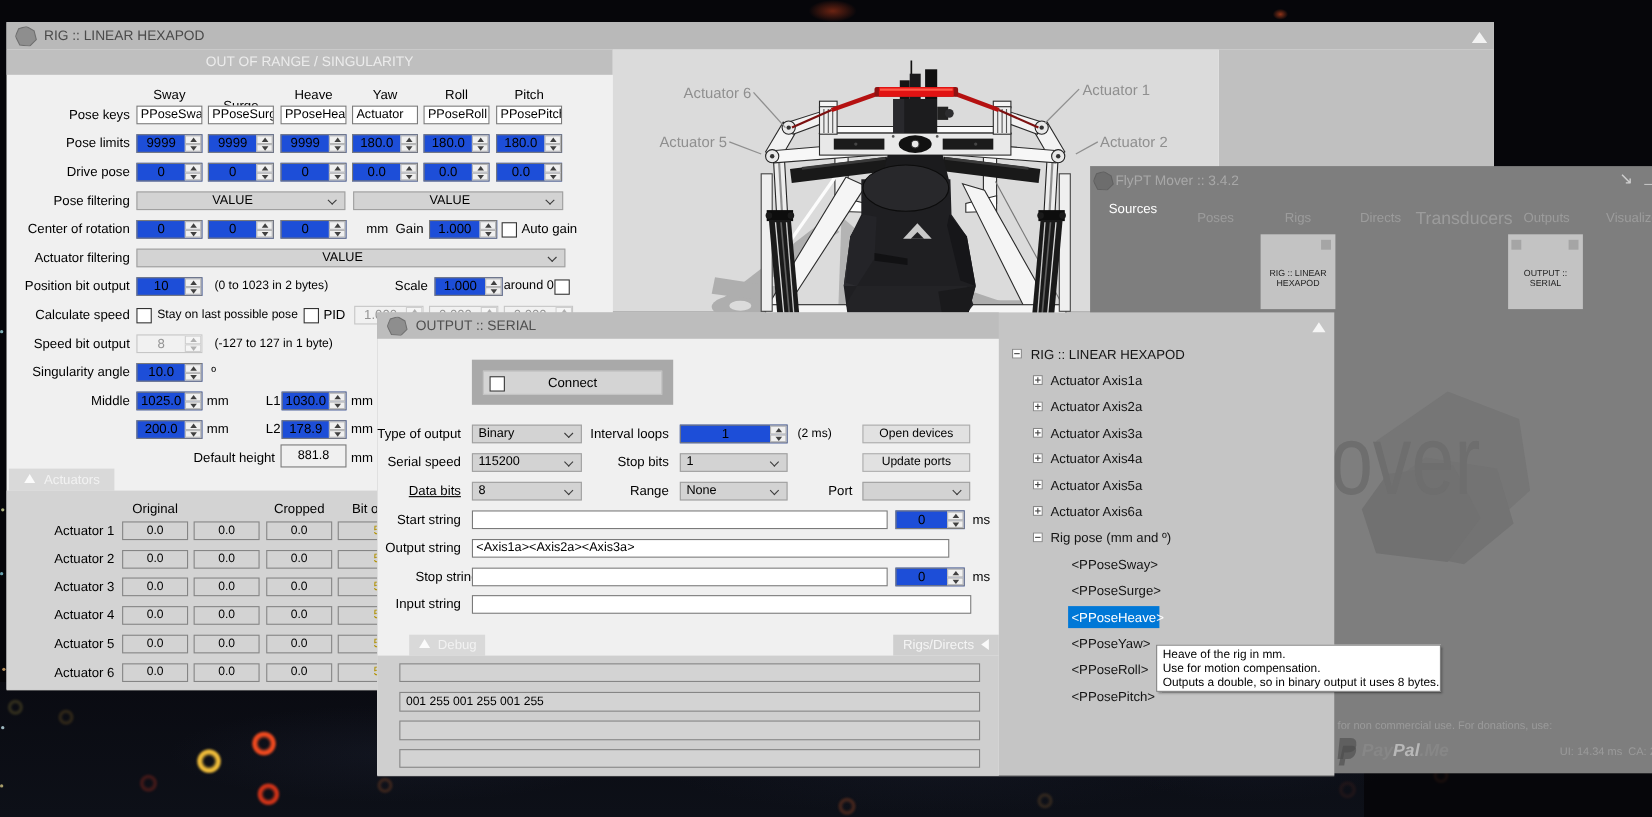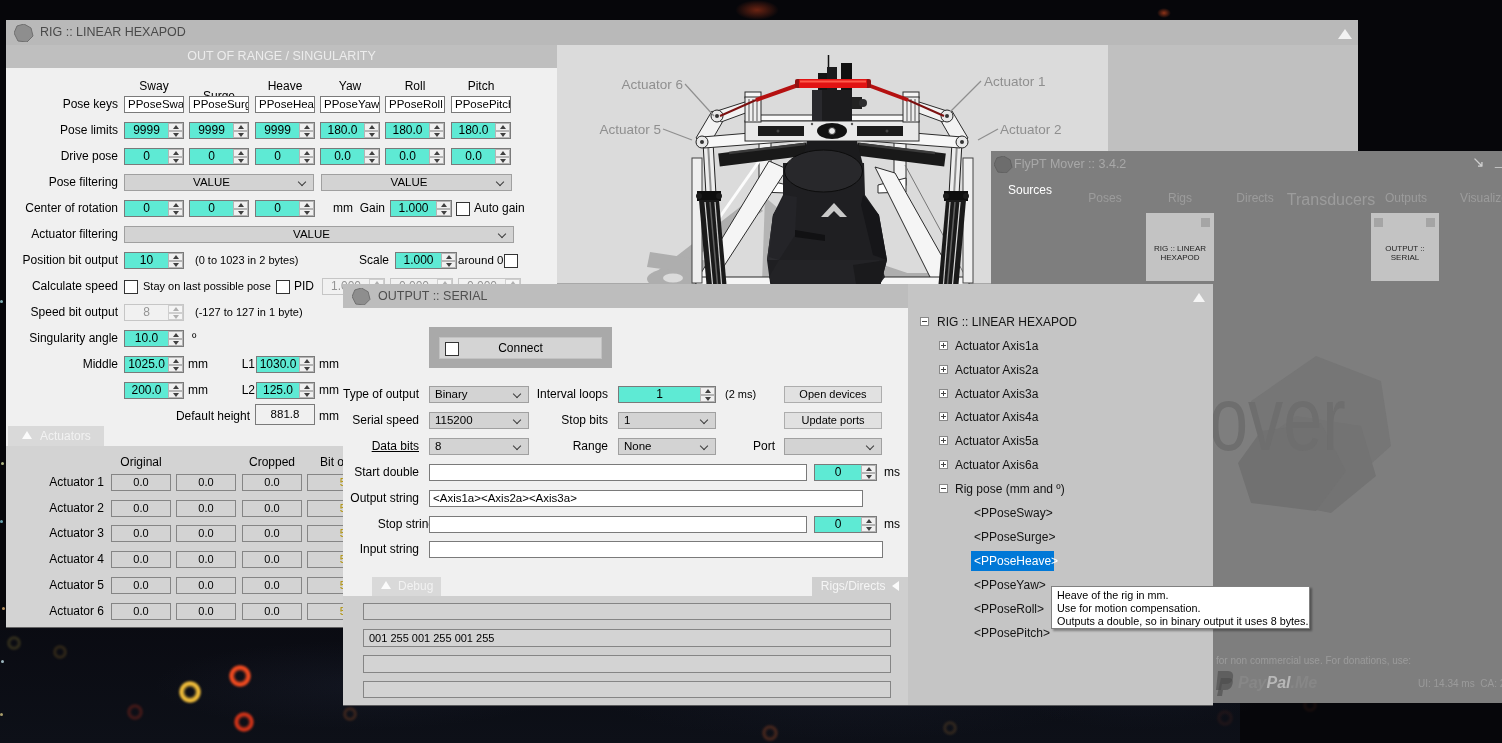--- a/index.html
+++ b/index.html
@@ -5,21 +5,21 @@
 html,body{margin:0;padding:0;}
 body{width:1502px;height:743px;overflow:hidden;position:relative;background:#06060a;font-family:"Liberation Sans",sans-serif;}
 .abs{position:absolute;}
 .lbl{position:absolute;font-size:12px;color:#000;white-space:nowrap;line-height:17px;height:17px;}
 .r{text-align:right;}
 .ti{position:absolute;background:#fff;border:1px solid #7a7a7a;font-size:11.5px;line-height:15px;padding:0 3px;white-space:nowrap;overflow:hidden;box-sizing:border-box;}
 .combo{position:absolute;background:#d3d3d3;border:1px solid #a0a0a0;font-size:11.5px;line-height:15px;padding:0 5px;box-sizing:border-box;color:#000;}
 .combo:after{content:"";position:absolute;right:8px;top:4px;width:5px;height:5px;border-right:1px solid #3c3c3c;border-bottom:1px solid #3c3c3c;transform:rotate(45deg);}
 .btn{position:absolute;background:#e1e1e1;border:1px solid #adadad;font-size:11px;text-align:center;line-height:15px;box-sizing:border-box;}
 .chk{position:absolute;width:12px;height:12px;background:#fff;border:1px solid #333;box-sizing:content-box;}
-.spin{position:absolute;background:#5eead4;border:1px solid #7a7a7a;box-sizing:border-box;}
+.spin{position:absolute;background:#1d4ed8;border:1px solid #7a7a7a;box-sizing:border-box;}
 .spin .v{position:absolute;left:0;right:15px;top:0;bottom:0;text-align:center;font-size:12px;line-height:15px;}
 .spin .b{position:absolute;right:0;top:0;width:15px;bottom:0;}
 .spin .b i{position:absolute;left:0;right:0;height:50%;background:#f0f0f0;border:1px solid #b5b5b5;box-sizing:border-box;}
 .spin .b i.up{top:0;}
 .spin .b i.dn{bottom:0;}
 .spin .b i:after{content:"";position:absolute;left:50%;top:50%;border:3px solid transparent;}
 .spin .b i.up:after{border-bottom:4px solid #404040;margin:-5px 0 0 -3px;}
 .spin .b i.dn:after{border-top:4px solid #404040;margin:-1px 0 0 -3px;}
 .spin.dis{background:#f1f1f1;border-color:#c6c6c6;}
 .spin.dis .v{color:#949494;}
@@ -217,21 +217,21 @@
   <div class="lbl r" style="left:0;top:206px;width:112px;">Actuator filtering</div>
   <div class="lbl r" style="left:0;top:232px;width:112px;">Position bit output</div>
   <div class="lbl r" style="left:0;top:258px;width:112px;">Calculate speed</div>
   <div class="lbl r" style="left:0;top:284px;width:112px;">Speed bit output</div>
   <div class="lbl r" style="left:0;top:310px;width:112px;">Singularity angle</div>
   <div class="lbl r" style="left:0;top:336px;width:112px;">Middle</div>
   <div class="lbl r" style="left:16px;top:362px;width:112px;margin-left:40px;">Range</div>
   <div class="ti" style="left:118px;top:76px;width:60px;height:17px;">PPoseSway</div>
   <div class="ti" style="left:183px;top:76px;width:60px;height:17px;">PPoseSurge</div>
   <div class="ti" style="left:249px;top:76px;width:60px;height:17px;">PPoseHeave</div>
-  <div class="ti" style="left:314px;top:76px;width:60px;height:17px;">PPoseYaw</div>
+  <div class="ti" style="left:314px;top:76px;width:60px;height:17px;">Actuator</div>
   <div class="ti" style="left:379px;top:76px;width:60px;height:17px;">PPoseRoll</div>
   <div class="ti" style="left:445px;top:76px;width:60px;height:17px;">PPosePitch</div>
   <div class="spin" style="left:118px;top:102px;width:60px;height:17px;">
       <span class="v">9999</span>
       <span class="b">
         <i class="up"></i>
         <i class="dn"></i>
       </span>
     </div>
   <div class="spin" style="left:183px;top:102px;width:60px;height:17px;">
@@ -425,21 +425,21 @@
   <div class="spin" style="left:118px;top:362px;width:60px;height:17px;">
       <span class="v">200.0</span>
       <span class="b">
         <i class="up"></i>
         <i class="dn"></i>
       </span>
     </div>
   <div class="lbl" style="left:182px;top:362px;">mm</div>
   <div class="lbl r" style="left:219px;top:362px;width:30px;">L2</div>
   <div class="spin" style="left:250px;top:362px;width:59px;height:17px;">
-      <span class="v">125.0</span>
+      <span class="v">178.9</span>
       <span class="b">
         <i class="up"></i>
         <i class="dn"></i>
       </span>
     </div>
   <div class="lbl" style="left:313px;top:362px;">mm</div>
   <div class="lbl r" style="left:144px;top:388px;width:100px;">Default height</div>
   <div class="ti" style="left:249px;top:384px;width:60px;height:21px;text-align:center;line-height:19px;background:#f0f0f0;border-color:#7a7a7a;">881.8</div>
   <div class="lbl" style="left:313px;top:388px;">mm</div>
   <div class="tab" style="left:2px;top:406px;width:96px;height:20px;line-height:20px;"><span style="display:inline-block;width:0;height:0;border-left:5px solid transparent;border-right:5px solid transparent;border-bottom:8px solid #fbfbfb;margin:0 8px 1px 14px;"></span>Actuators</div>
@@ -543,21 +543,21 @@
   <div class="combo" style="left:86px;top:128px;width:100px;height:17px;">115200</div>
   <div class="lbl r" style="left:160px;top:128px;width:105px;">Stop bits</div>
   <div class="combo" style="left:275px;top:128px;width:98px;height:17px;">1</div>
   <div class="btn" style="left:441px;top:128px;width:98px;height:17px;">Update ports</div>
   <div class="lbl r" style="left:0;top:154px;width:76px;text-decoration:underline;">Data bits</div>
   <div class="combo" style="left:86px;top:154px;width:100px;height:17px;">8</div>
   <div class="lbl r" style="left:160px;top:154px;width:105px;">Range</div>
   <div class="combo" style="left:275px;top:154px;width:98px;height:17px;">None</div>
   <div class="lbl r" style="left:372px;top:154px;width:60px;">Port</div>
   <div class="combo" style="left:441px;top:154px;width:98px;height:17px;">&nbsp;</div>
-  <div class="lbl r" style="left:0;top:180px;width:76px;">Start double</div>
+  <div class="lbl r" style="left:0;top:180px;width:76px;">Start string</div>
   <div class="ti" style="left:86px;top:180px;width:378px;height:17px;"></div>
   <div class="spin" style="left:471px;top:180px;width:63px;height:17px;">
       <span class="v">0</span>
       <span class="b">
         <i class="up"></i>
         <i class="dn"></i>
       </span>
     </div>
   <div class="lbl" style="left:541px;top:180px;">ms</div>
   <div class="lbl r" style="left:0;top:206px;width:76px;">Output string</div>

